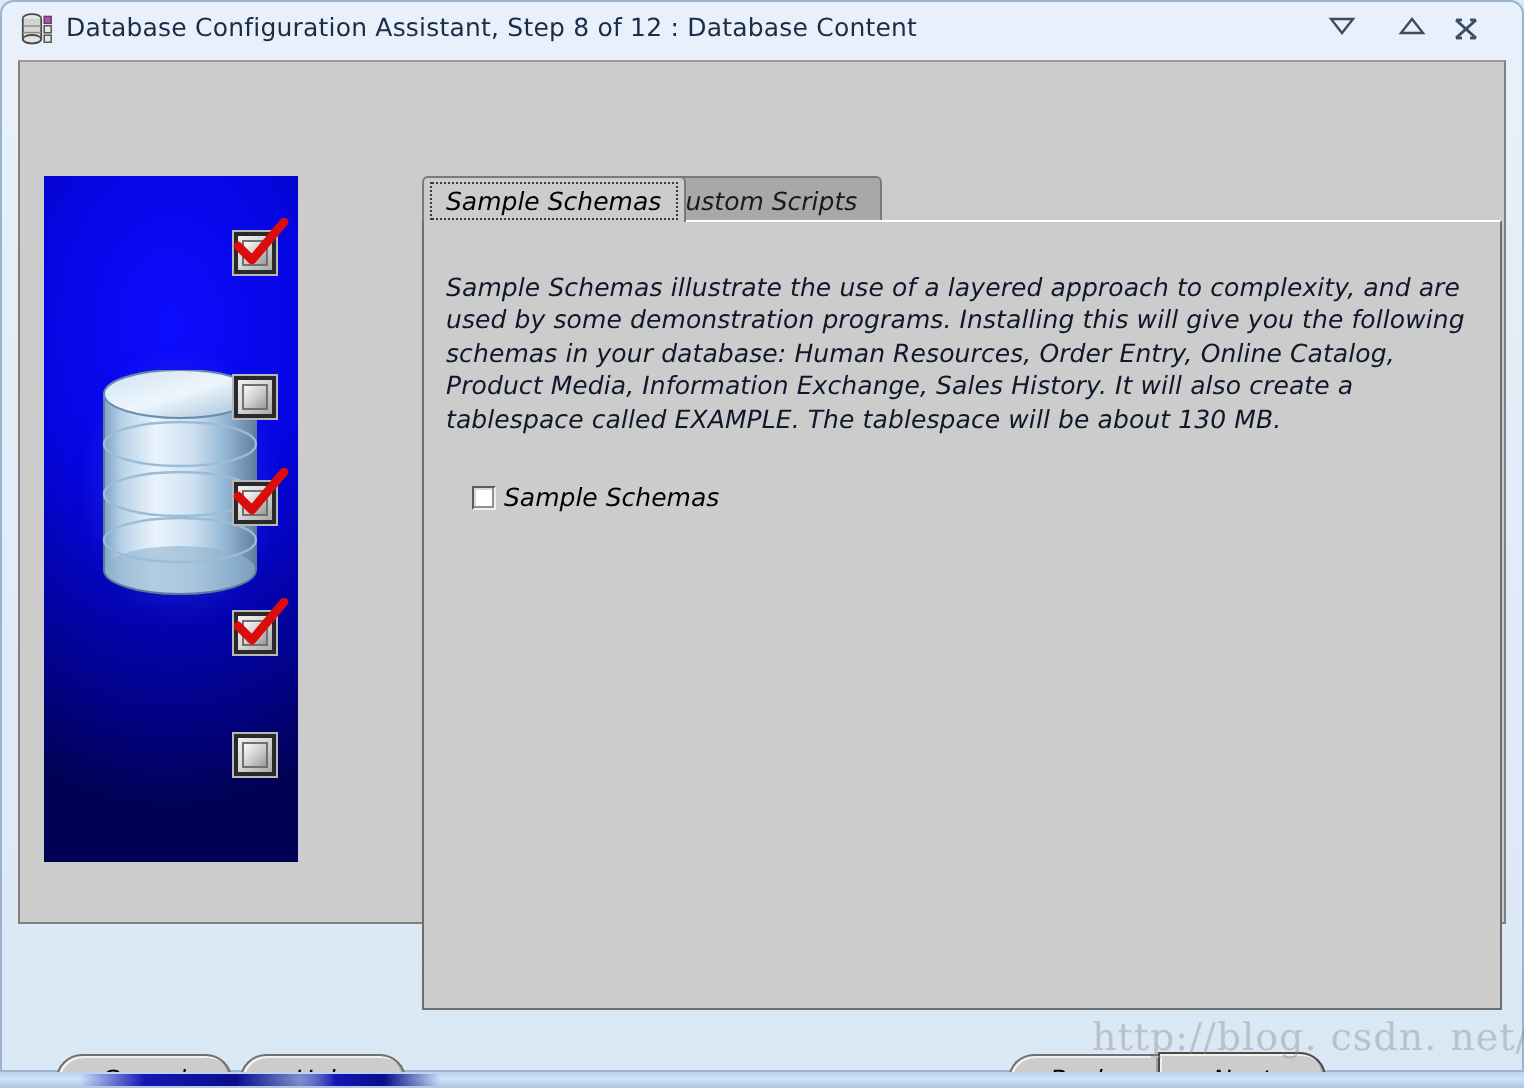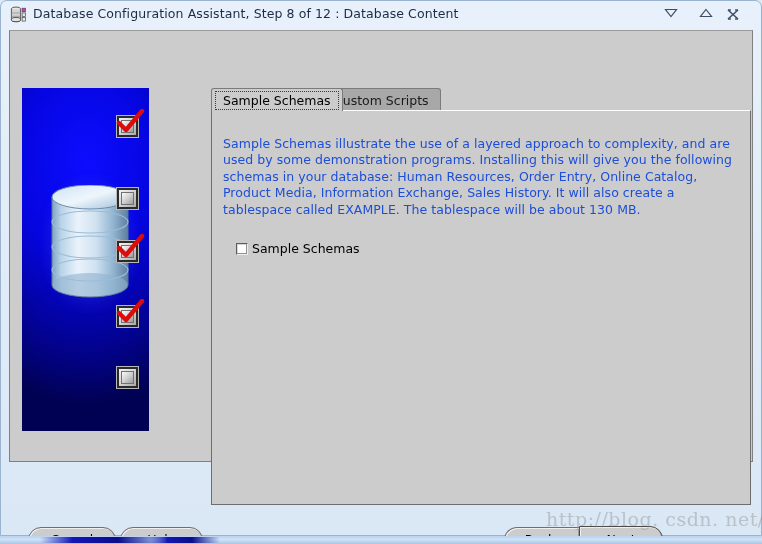--- a/index.html
+++ b/index.html
@@ -69,20 +69,21 @@
   
   .dialog-body {
     position: absolute;
     left: 9px; top: 30px;
     width: 744px;
     height: 432px;
     background: #cccccc;
     border: 1px solid #808080;
     border-top-color: #9a9a9a;
     box-sizing: border-box;
+    font-style: italic;
   }
 
   
   .sidebar {
     position: absolute;
     left: 12px; top: 57px;
     width: 127px;
     height: 343px;
     background: radial-gradient(ellipse 130% 70% at 50% 22%, #0d0dff 0%, #0505e2 40%, #020283 82%, #010154 100%);
     overflow: hidden;
@@ -173,21 +174,21 @@
     width: 540px;
     height: 395px;
     background: #cccccc;
     border: 1px solid #6e6e6e;
     border-top: 1px solid #ffffff;
     box-sizing: border-box;
   }
   .para {
     position: absolute;
     font-size: 12.5px;
-    color: #1d4ed8;
+    color: #0f172a;
     line-height: 16.6px;
     letter-spacing: 0.05px;
   }
   .para1 { left: 11px; top: 12px; width: 512px; }
   .para2 { left: 11px; top: 105px; width: 512px; }
 
   .checkrow {
     position: absolute;
     left: 24px; top: 130px;
     display: flex;

